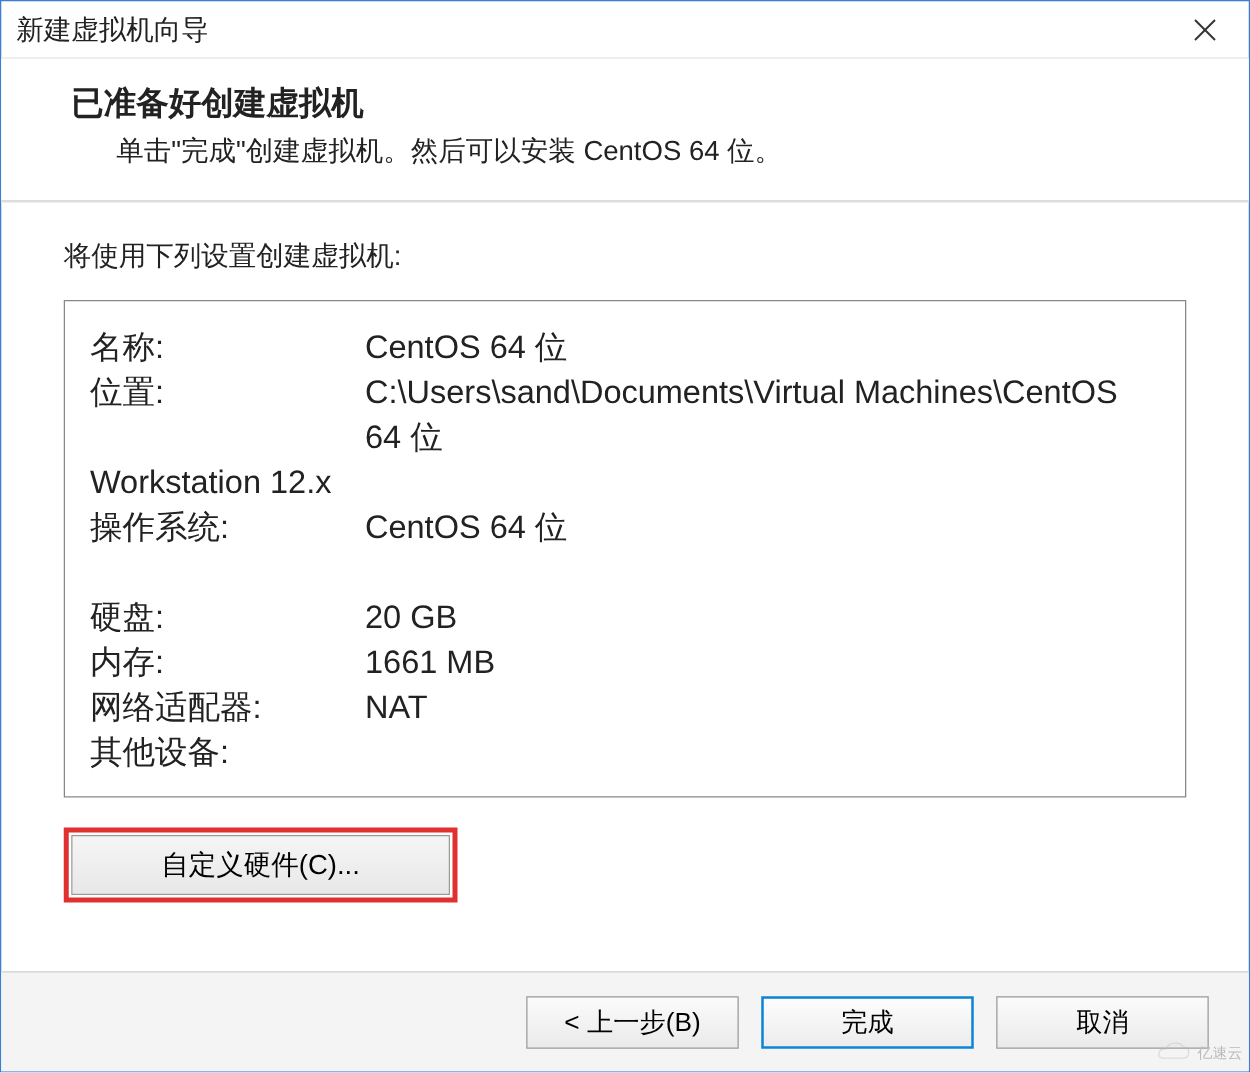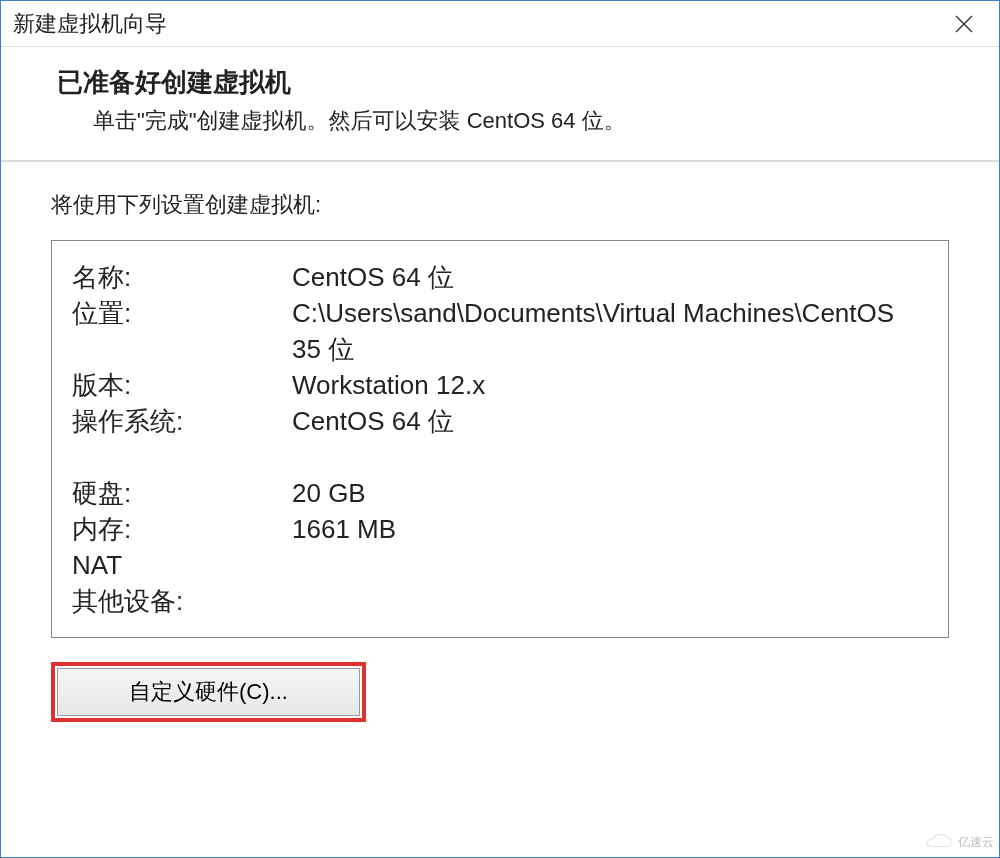--- a/index.html
+++ b/index.html
@@ -175,56 +175,61 @@
   <div class="content-area">
     <div class="settings-label">将使用下列设置创建虚拟机:</div>
 
     <div class="settings-box">
       <div class="settings-row">
         <div class="settings-key">名称:</div>
         <div class="settings-value">CentOS 64 位</div>
       </div>
       <div class="settings-row">
         <div class="settings-key">位置:</div>
-        <div class="settings-value">C:\Users\sand\Documents\Virtual Machines\CentOS 35 位</div>
-      </div>
-      <div class="settings-row">
-        <div class="settings-key">版本:</div>
+        <div class="settings-value">C:\Users\sand\Documents\Virtual Machines\CentOS 64 位</div>
+      </div>
+      <div class="settings-row">
         <div class="settings-value">Workstation 12.x</div>
       </div>
       <div class="settings-row">
         <div class="settings-key">操作系统:</div>
         <div class="settings-value">CentOS 64 位</div>
       </div>
 
       <div class="settings-gap"></div>
 
       <div class="settings-row">
         <div class="settings-key">硬盘:</div>
         <div class="settings-value">20 GB</div>
       </div>
       <div class="settings-row">
         <div class="settings-key">内存:</div>
         <div class="settings-value">1661 MB</div>
       </div>
       <div class="settings-row">
+        <div class="settings-key">网络适配器:</div>
         <div class="settings-value">NAT</div>
       </div>
       <div class="settings-row">
         <div class="settings-key">其他设备:</div>
       </div>
     </div>
 
     <div class="customize-btn-wrap">
       <span class="highlight-border">
         <button class="customize-btn">自定义硬件(C)...</button>
       </span>
     </div>
   </div>
 
+  <div class="footer">
+    <button class="footer-btn">&lt; 上一步(B)</button>
+    <button class="footer-btn primary">完成</button>
+    <button class="footer-btn">取消</button>
+  </div>
 
 </div>
 
 <div class="watermark">
   <svg viewBox="0 0 40 24">
       <path d="M30 18 Q36 18 36 12 Q36 6 30 6 Q28 2 22 2 Q14 2 12 8 Q4 8 4 14 Q4 18 10 18 Z" fill="none" stroke="#bbb" stroke-width="1.5"></path>
     </svg>
   <span>亿速云</span>
 </div>
 

